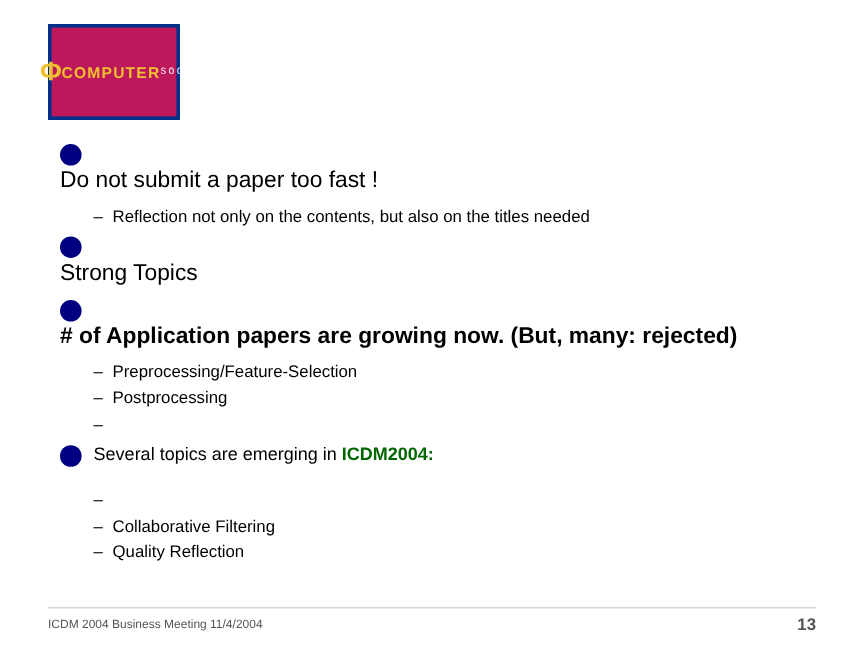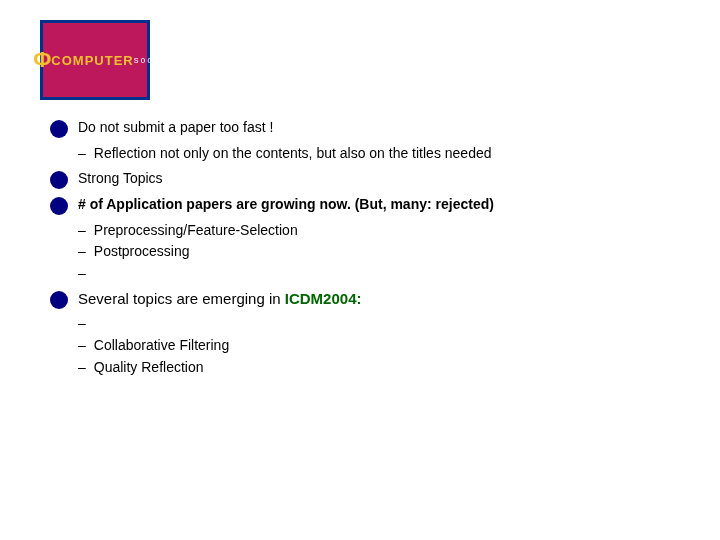--- a/index.html
+++ b/index.html
@@ -85,22 +85,23 @@
 
     
     .content {
       padding-left: 10px;
     }
 
     .bullet-item {
       display: flex;
       align-items: flex-start;
       margin-bottom: 6px;
-      font-size: 14px;
-      color: #000000;
+      font-size: 19px;
+      color: #000000;
+      flex-direction: column;
     }
 
     .bullet-dot {
       width: 18px;
       height: 18px;
       background: #000080;
       border-radius: 50%;
       flex-shrink: 0;
       margin-right: 10px;
       margin-top: 2px;
@@ -134,21 +135,21 @@
 
     .dash {
       margin-right: 8px;
       flex-shrink: 0;
       color: #000000;
     }
 
     .emerging-bullet {
       display: flex;
       align-items: flex-end;
-      margin-bottom: 5px;
+      margin-bottom: 18px;
       font-size: 15px;
       color: #000000;
     }
 
     .emerging-text {
       font-size: 15px;
     }
 
     .green-text {
       color: #006600;
@@ -251,14 +252,18 @@
         <span>Collaborative Filtering</span>
       </div>
       <div class="sub-item">
         <span class="dash">–</span>
         <span>Quality Reflection</span>
       </div>
     </div>
 
   </div>
 
+  <div class="footer">
+    <span class="footer-left">ICDM 2004 Business Meeting 11/4/2004</span>
+    <span class="footer-right">13</span>
+  </div>
 
 </div>
 
 </body></html>

